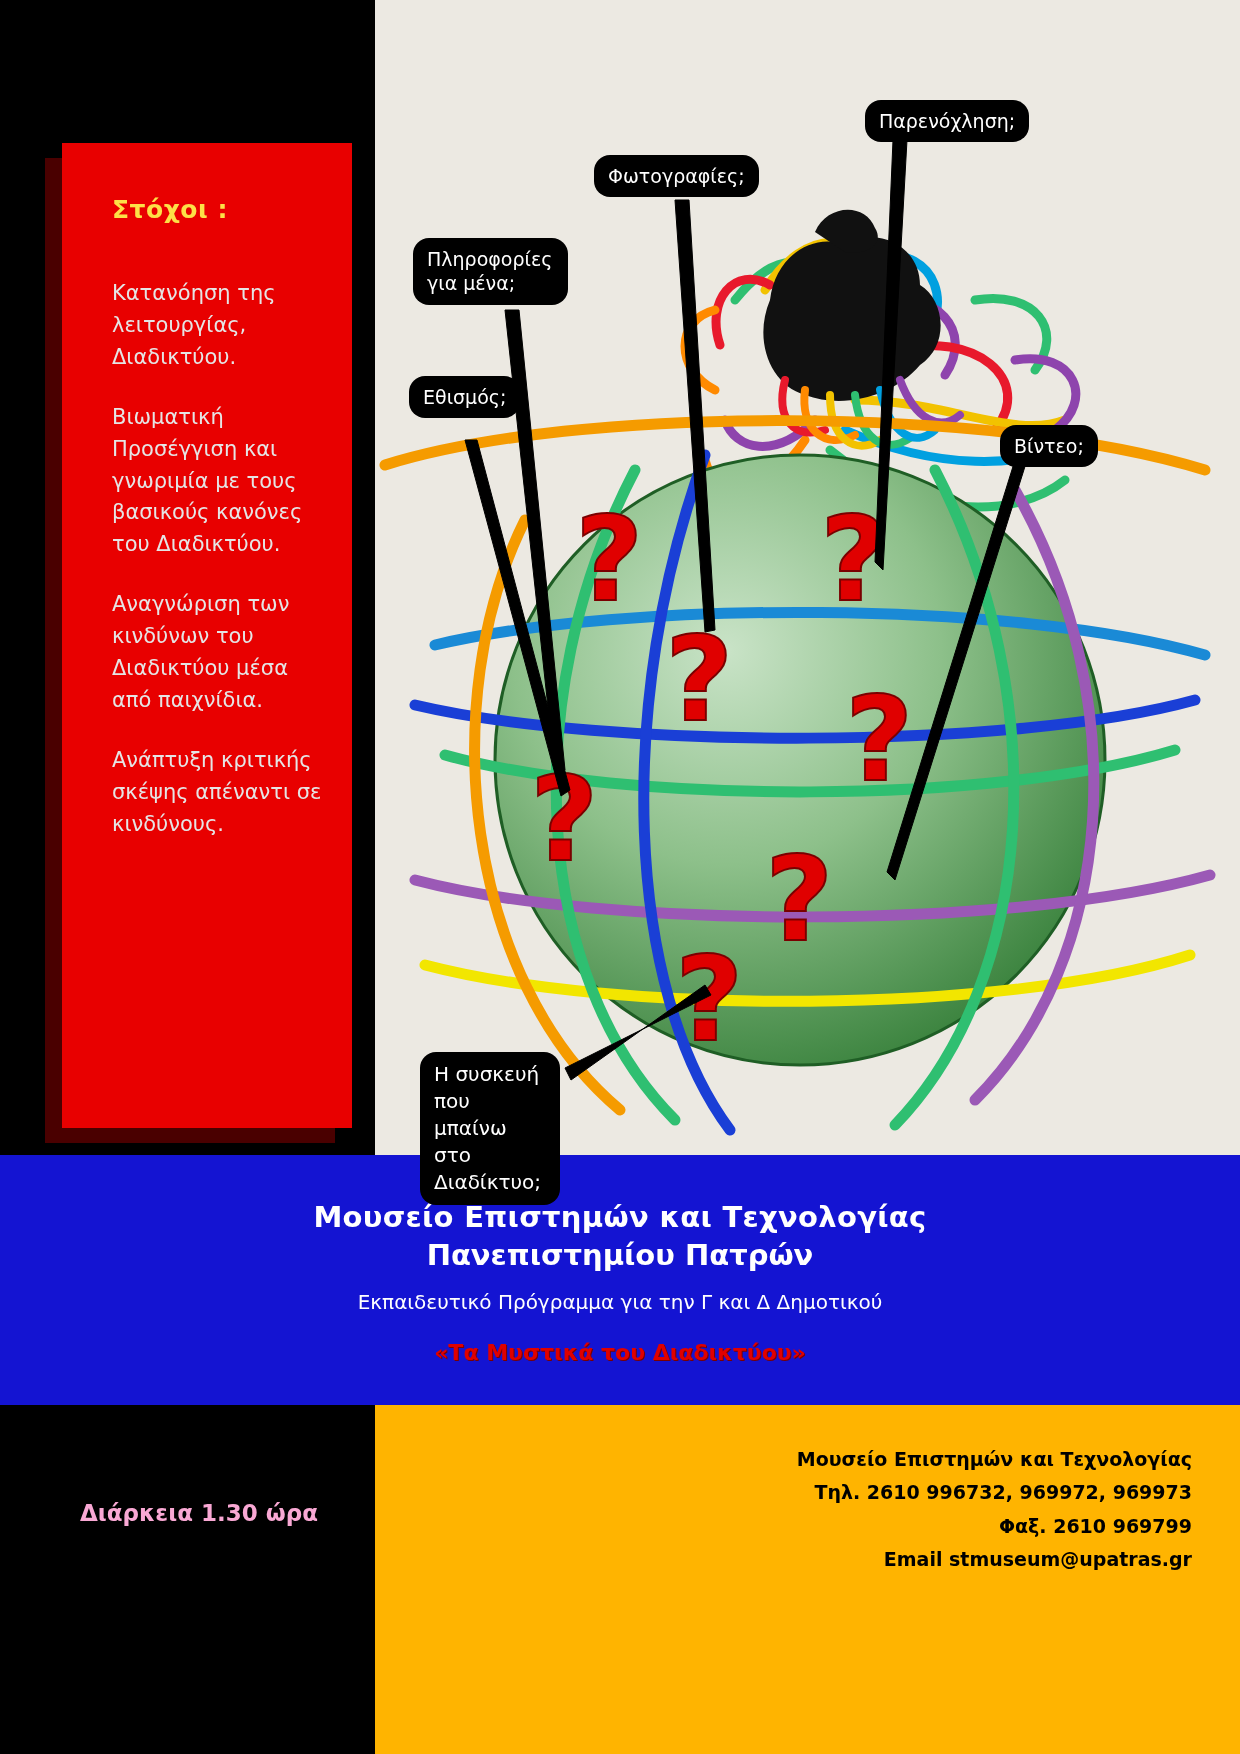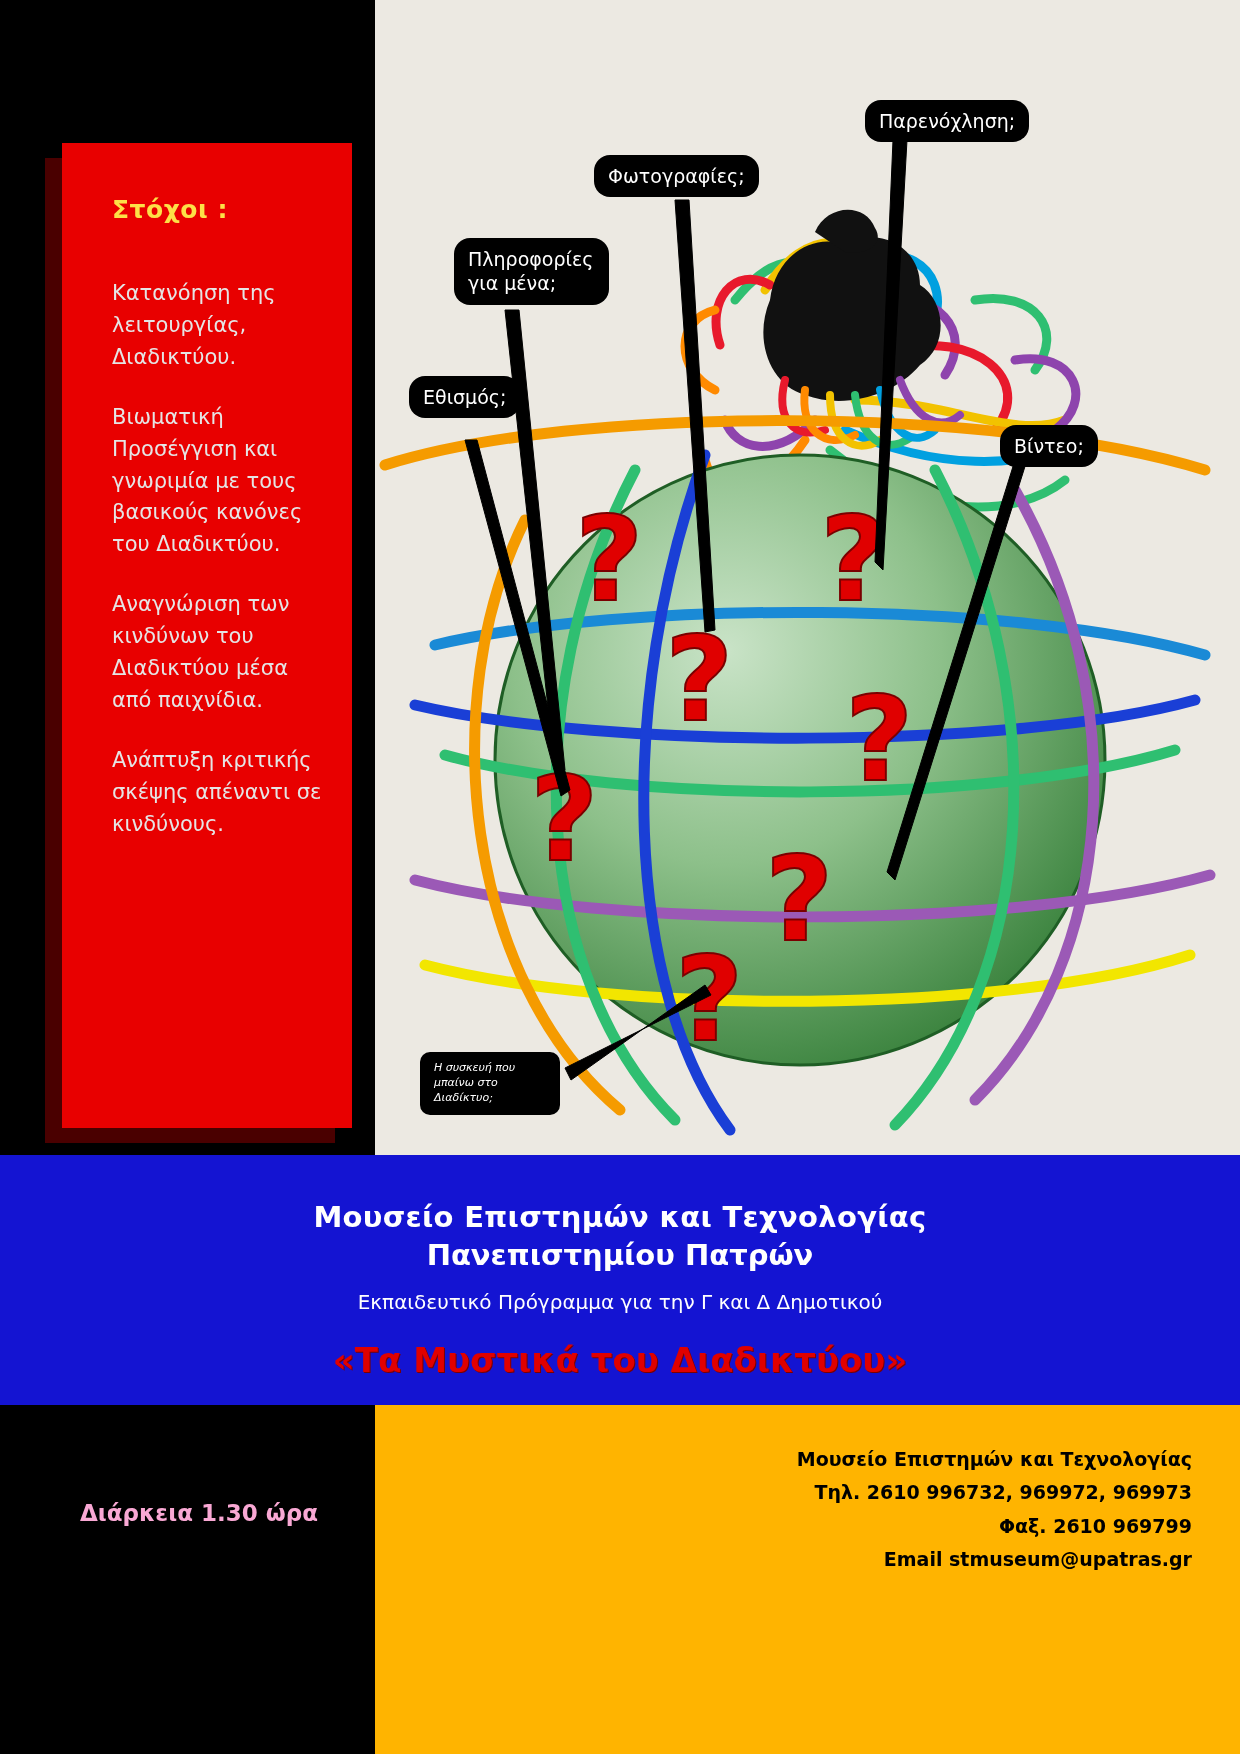--- a/index.html
+++ b/index.html
@@ -85,24 +85,23 @@
     color: #ffffff;
     border-radius: 16px;
     padding: 9px 14px;
     font-size: 19px;
     line-height: 1.28;
     box-sizing: border-box;
     z-index: 6;
     text-align: left;
   }
   .callout.small {
-    font-size: 11px;
+    font-size: 20px;
     line-height: 1.35;
-    border-radius: 10px;
-    font-style: italic;
+    border-radius: 16px;
   }
 
   
   .lines {
     position: absolute;
     left: 0; top: 0;
     width: 865px; height: 1155px;
     z-index: 5;
     pointer-events: none;
   }
@@ -129,21 +128,21 @@
     font-weight: bold;
     margin-top: 4px;
   }
   .program-line {
     font-size: 20px;
     margin-top: 18px;
     font-weight: normal;
   }
   .title-main {
     margin-top: 26px;
-    font-size: 34px;
+    font-size: 22px;
     font-weight: bold;
     color: #e00000;
     -webkit-text-stroke: 0px;
     text-shadow: 1px 1px 0 #7a0000;
   }
 
   
   .bottom-left {
     position: absolute;
     left: 0;
@@ -276,21 +275,21 @@
         <polygon points="640,460 652,460 520,880 512,872"></polygon>
         <polygon points="190,1068 196,1080 330,985 336,995"></polygon>
       </g>
     </svg>
 
     
     <div class="callout" style="left:490px; top:100px;">Παρενόχληση;</div>
 
     <div class="callout" style="left:178px; top:155px;margin-left:41px;">Φωτογραφίες;</div>
 
-    <div class="callout" style="left:38px; top:238px; width:155px;margin-left:41px;">Πληροφορίες για μένα;</div>
+    <div class="callout" style="left:38px; top:238px; width:155px;">Πληροφορίες για μένα;</div>
 
     <div class="callout" style="left:34px; top:376px;">Εθισμός;</div>
 
     <div class="callout" style="left:625px; top:425px;">Βίντεο;</div>
 
     <div class="callout small" style="left:45px; top:1052px; width:140px;">Η συσκευή που μπαίνω  στο Διαδίκτυο;</div>
   </div>
 
   <div class="blue-band">
     <div class="org-line1">Μουσείο  Επιστημών και Τεχνολογίας</div>

